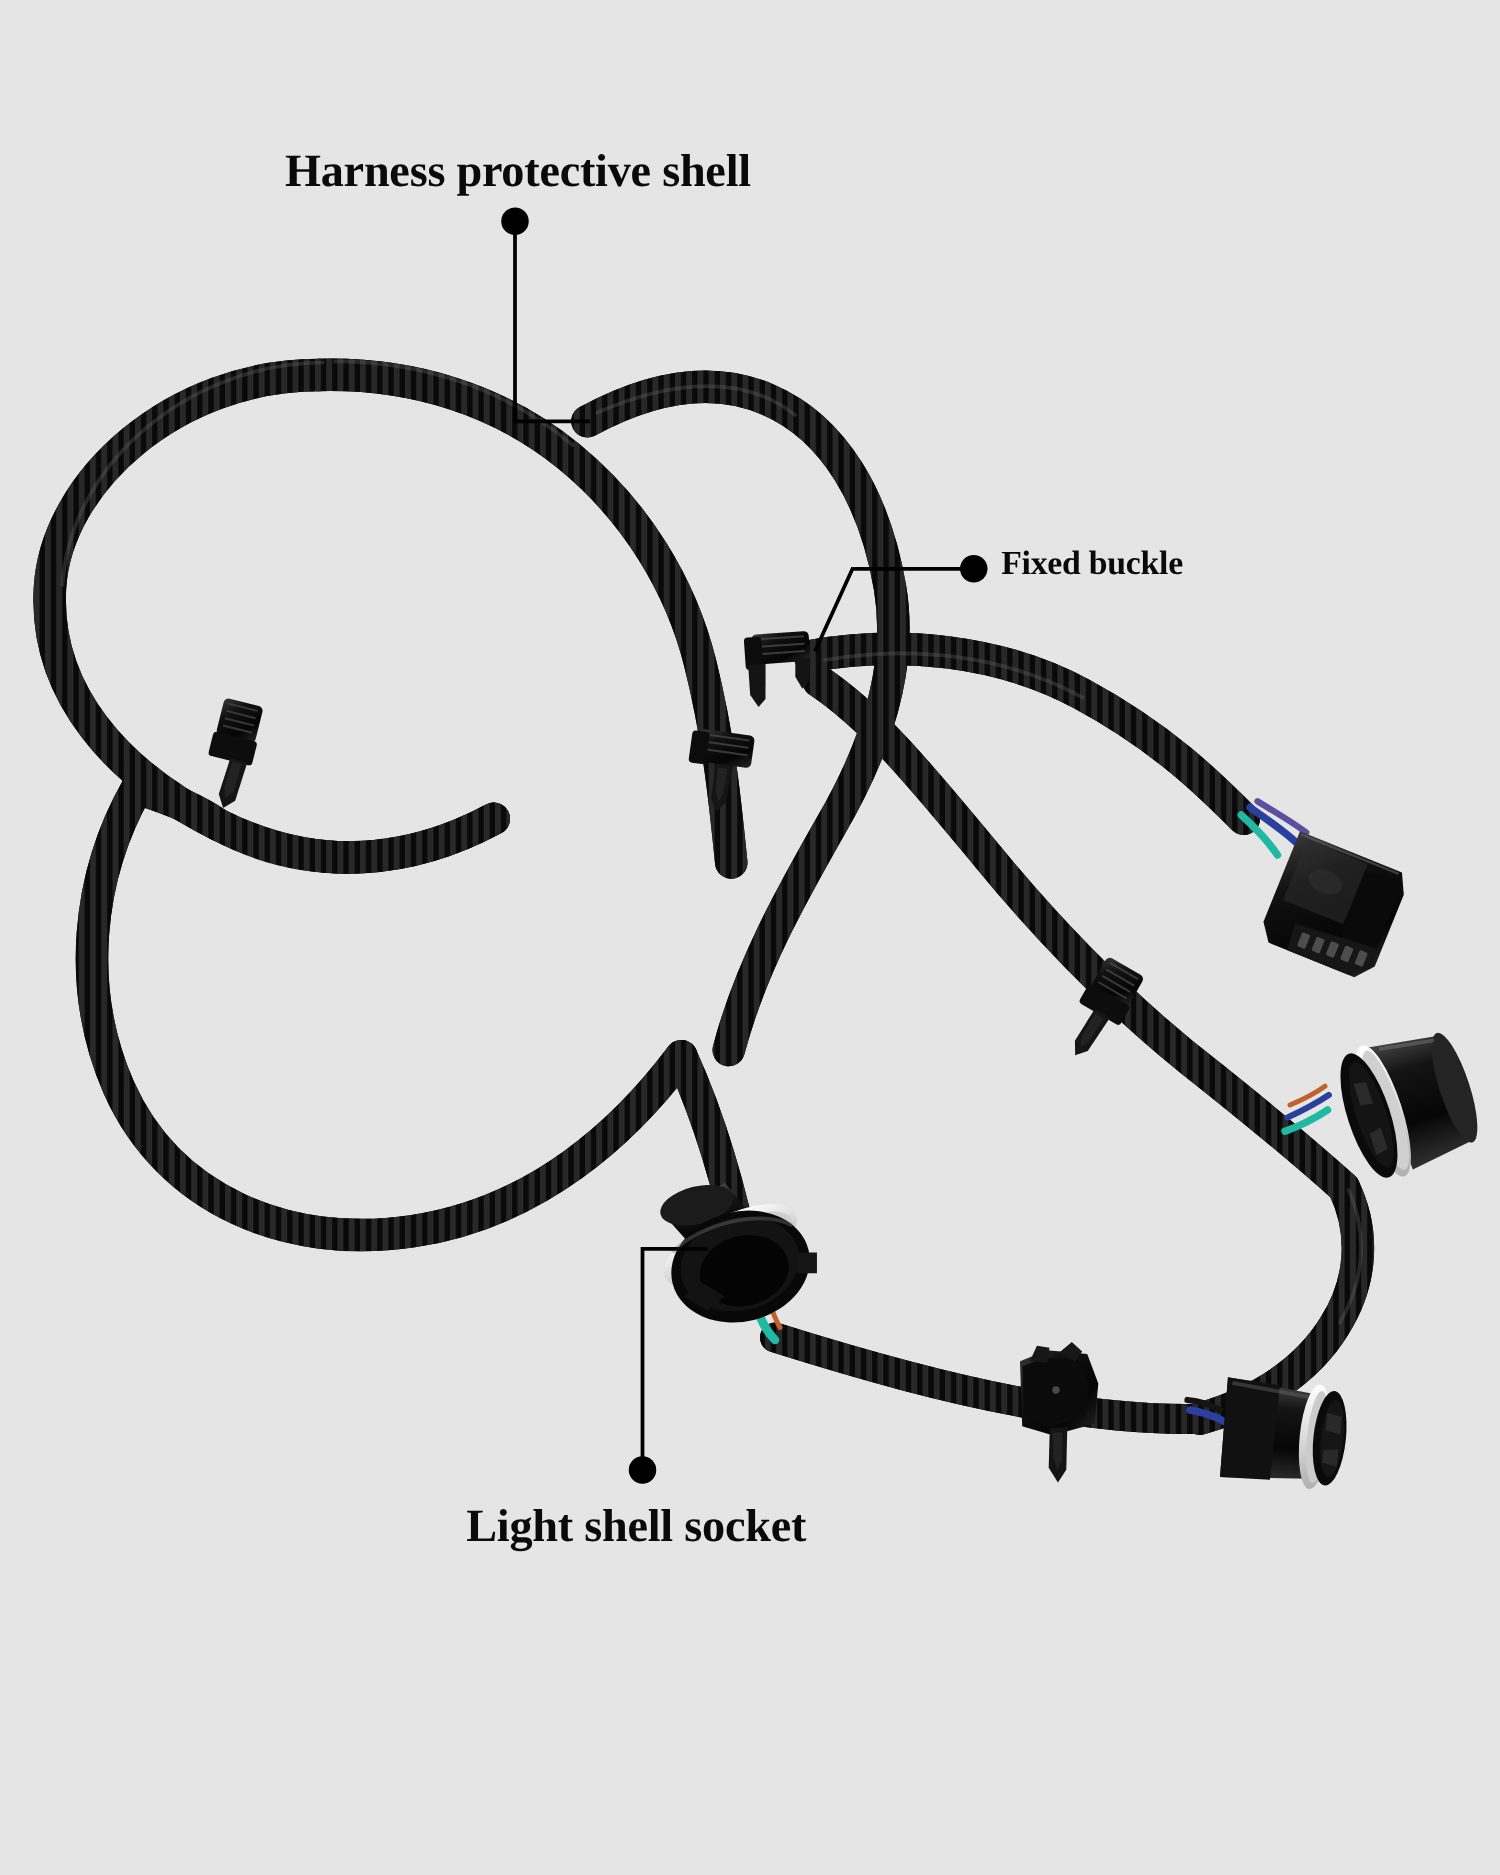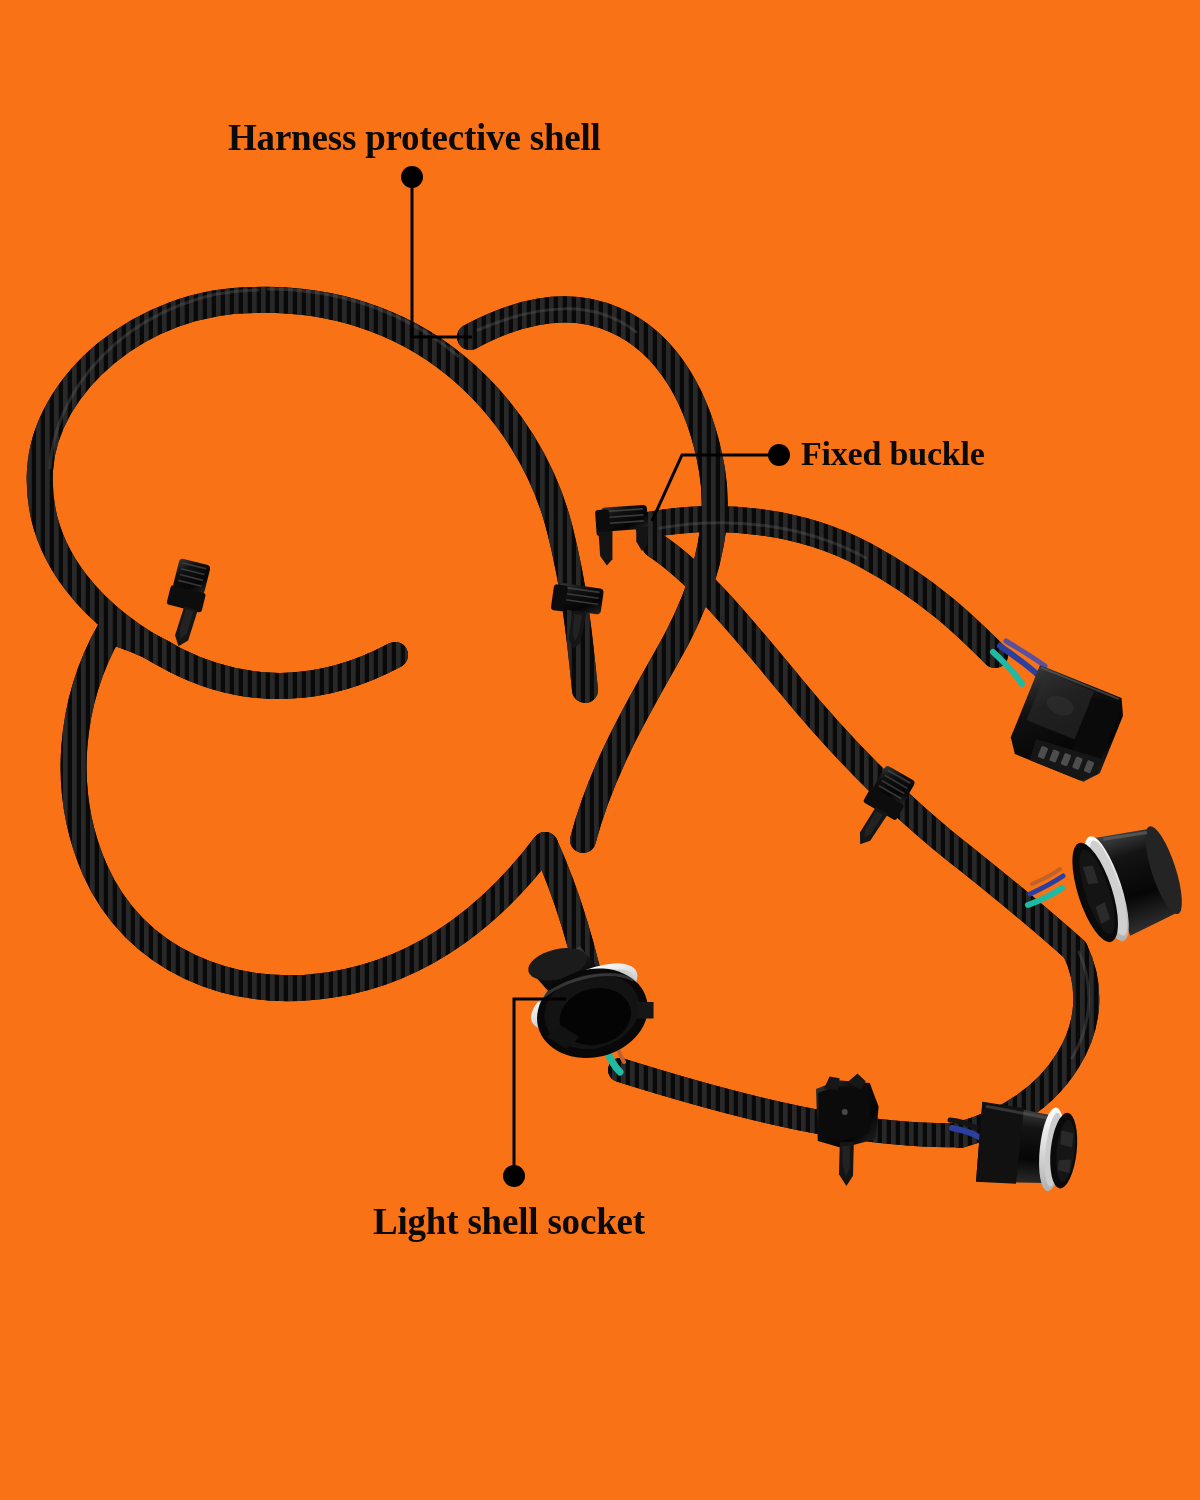--- a/index.html
+++ b/index.html
@@ -11,21 +11,21 @@
   body {
     width: 1200px;
     height: 1500px;
     font-family: "Liberation Serif", "DejaVu Serif", serif;
     overflow: hidden;
   }
   #stage {
     position: relative;
     width: 1200px;
     height: 1500px;
-    background: #f97316;
+    background: #e5e5e5;
   }
   #product-svg {
     position: absolute;
     left: 0;
     top: 0;
     width: 1200px;
     height: 1500px;
   }
   .callout-label {
     position: absolute;
@@ -37,21 +37,21 @@
     line-height: 1;
   }
   #label-harness-shell {
     left: 228px;
     top: 119px;
     font-size: 37px;
   }
   #label-fixed-buckle {
     left: 801px;
     top: 437px;
-    font-size: 34px;
+    font-size: 27px;
   }
   #label-light-bulb-socket {
     left: 373px;
     top: 1203px;
     font-size: 37px;
   }
 </style>
 </head>
 <body>
 

